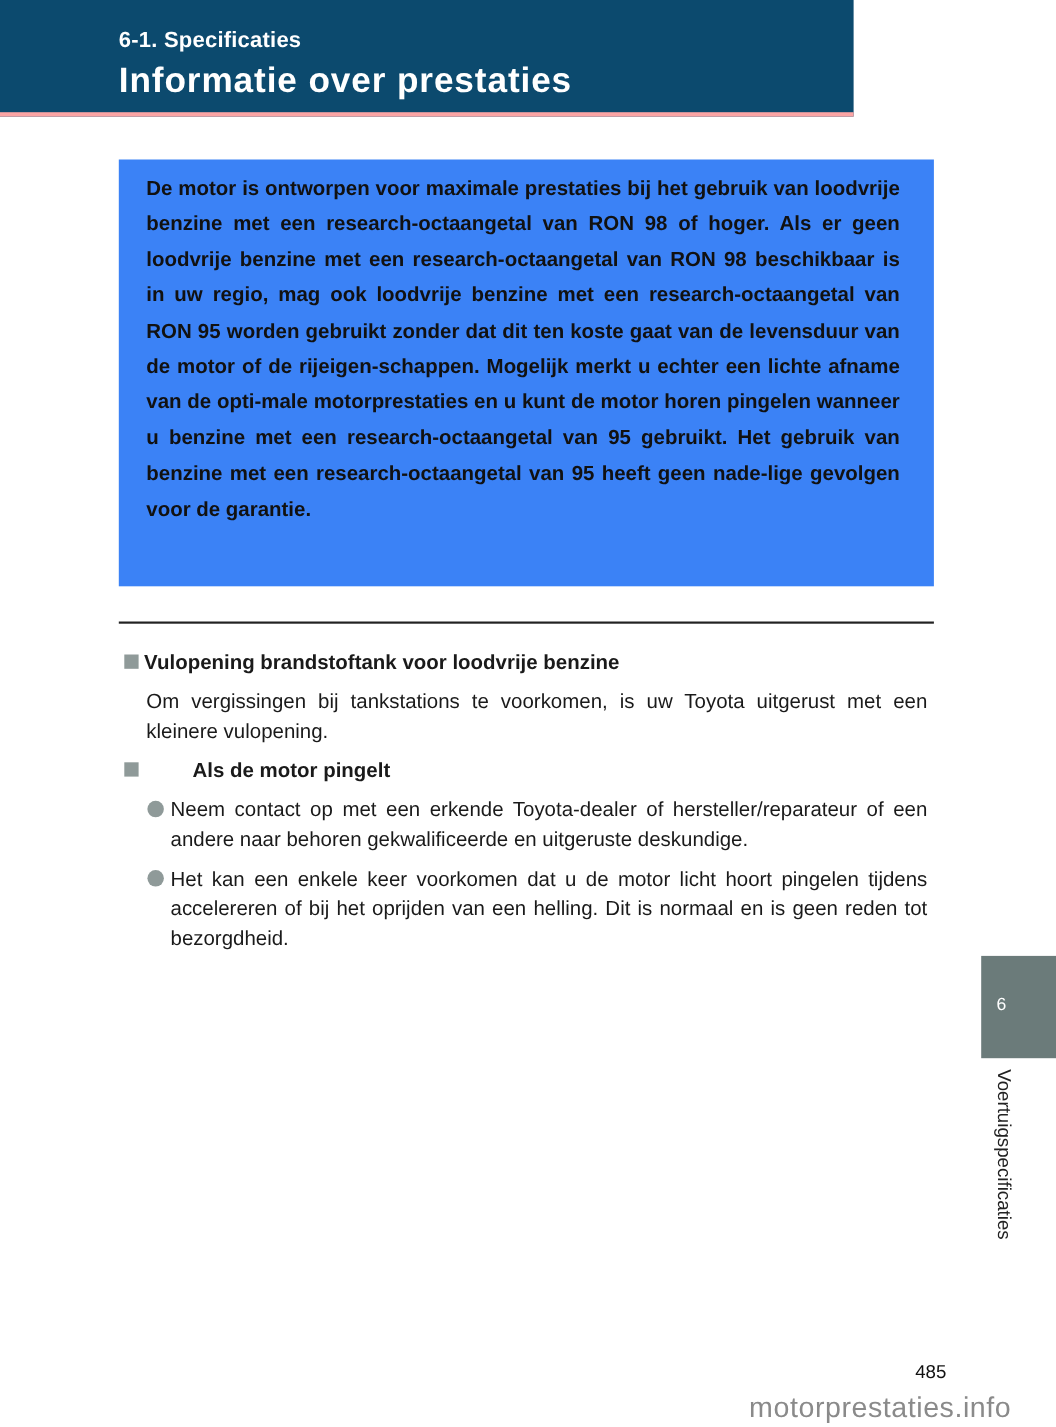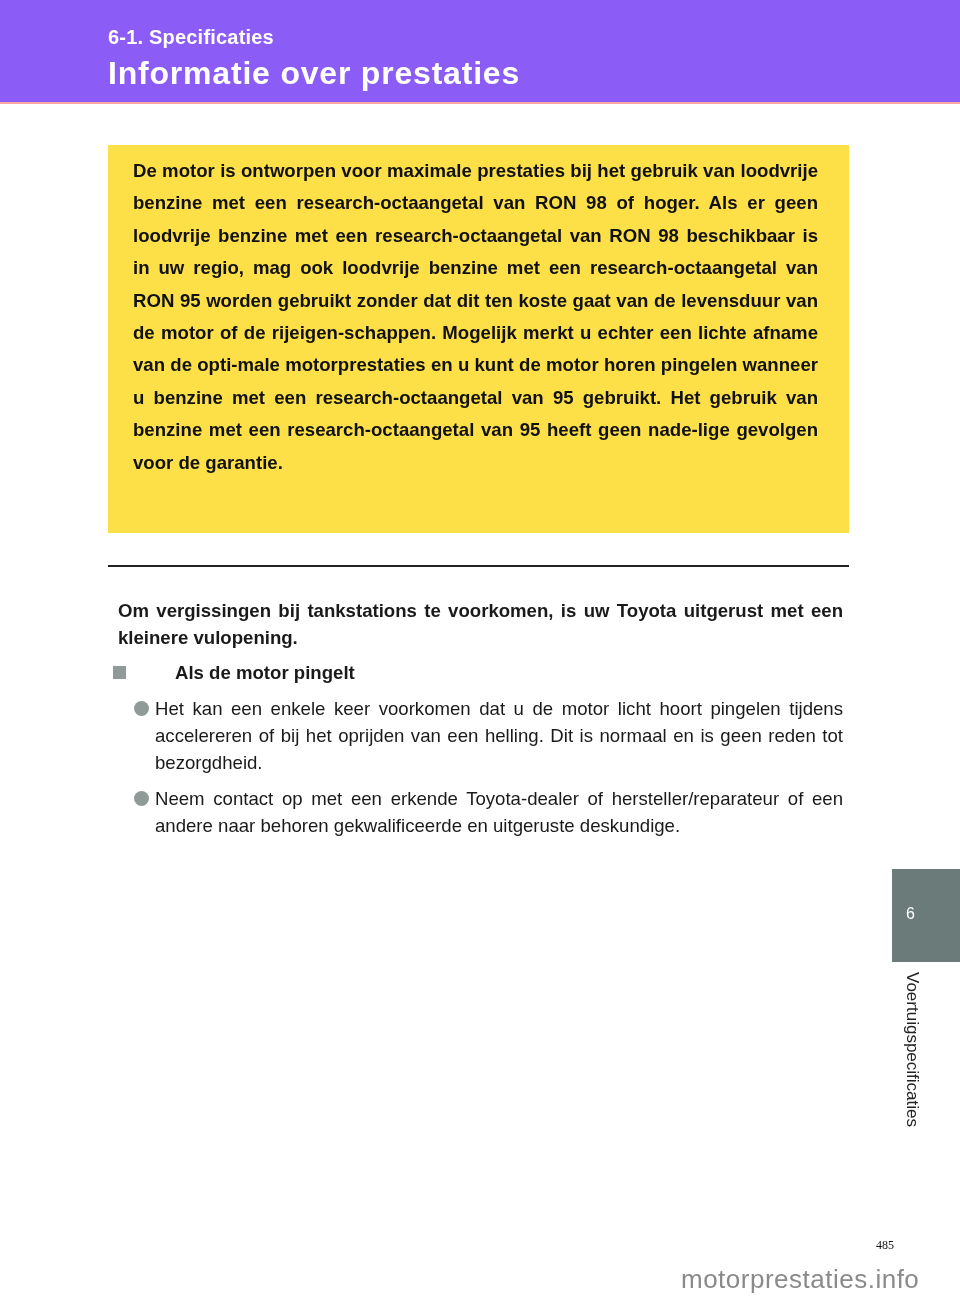--- a/index.html
+++ b/index.html
@@ -1,68 +1,72 @@
 <!DOCTYPE html>
 <html><head>
 <meta charset="utf-8">
 <style>
   html, body { margin:0; padding:0; }
   body { width:960px; height:1297px; position:relative; background:#ffffff; overflow:hidden;
          font-family:"Liberation Sans", sans-serif; color:#1a1a1a; }
-  .header { position:absolute; left:0; top:0; width:960px; height:102px; background:#8b5cf6;
-            border-bottom:2px solid #fca5a5; }
+  .header { position:absolute; left:0; top:0; width:776px; height:102px; background:#0c4a6e;
+            border-bottom:4px solid #fca5a5; }
   .section-num { position:absolute; left:108px; top:26px; font-size:20px; font-weight:bold; color:#ffffff; letter-spacing:0.2px; }
   .page-title { position:absolute; left:108px; top:55px; font-size:32px; font-weight:bold; color:#ffffff; letter-spacing:0.8px; }
-  .info-box { position:absolute; left:108px; top:145px; width:741px; height:388px; background:#fde047; }
+  .info-box { position:absolute; left:108px; top:145px; width:741px; height:388px; background:#3b82f6; }
   .info-text { position:absolute; left:25px; top:10px; width:685px; font-size:18.6px; font-weight:bold;
                line-height:32.4px; text-align:justify; color:#111; }
   .divider { position:absolute; left:108px; top:565px; width:741px; height:2px; background:#222; }
   .content { position:absolute; left:113px; top:588px; width:730px; font-size:18.6px; line-height:27px; color:#1a1a1a; }
   .heading { font-weight:bold; display:flex; align-items:center; }
   .sq { display:inline-block; width:13px; height:13px; background:#8f9a99; margin-right:5px; flex:none; }
-  .para { margin-left:5px; text-align:justify; margin-top:9px;font-weight:bold; }
+  .para { margin-left:20px; text-align:justify; margin-top:9px; }
   .h2 { margin-top:8px;gap:44px; }
   .bullet { position:relative; margin-left:20px; padding-left:22px; margin-top:9px; text-align:justify; }
   .dot { position:absolute; left:1px; top:6px; width:15px; height:15px; border-radius:50%; background:#8f9a99; }
   .side-tab { position:absolute; left:892px; top:869px; width:68px; height:93px; background:#6b7b7a; }
   .side-num { position:absolute; left:14px; top:36px; font-size:16px; color:#ffffff; }
   .side-label { position:absolute; left:892px; top:972px; width:40px; height:190px; }
   .side-label span { position:absolute; left:30px; top:0; transform-origin:0 0; transform:rotate(90deg);
                      font-size:17px; color:#222; white-space:nowrap; }
-  .page-no { position:absolute; left:876px; top:1238px; font-size:12px; color:#111;font-family:Liberation Serif, serif; }
+  .page-no { position:absolute; left:832px; top:1238px; font-size:17px; color:#111; }
   .watermark { position:absolute; left:681px; top:1264px; font-size:26px; color:#8a8a8a; letter-spacing:0.5px; }
 </style>
 </head>
 <body>
 
 <div class="header">
   <div class="section-num">6-1. Specificaties</div>
   <div class="page-title">Informatie over prestaties</div>
 </div>
 
 <div class="info-box">
   <div class="info-text">De motor is ontworpen voor maximale prestaties bij het gebruik van loodvrije benzine met een research-octaangetal van RON 98 of hoger. Als er geen loodvrije benzine met een research-octaangetal van RON 98 beschikbaar is in uw regio, mag ook loodvrije benzine met een research-octaangetal van RON 95 worden gebruikt zonder dat dit ten koste gaat van de levensduur van de motor of de rijeigen-schappen. Mogelijk merkt u echter een lichte afname van de opti-male motorprestaties en u kunt de motor horen pingelen wanneer u benzine met een research-octaangetal van 95 gebruikt. Het gebruik van benzine met een research-octaangetal van 95 heeft geen nade-lige gevolgen voor de garantie.</div>
 </div>
 
 <div class="divider"></div>
 
 <div class="content">
+  <div class="heading">
+    <span class="sq"></span>
+    <span>Vulopening brandstoftank voor loodvrije benzine</span>
+  </div>
   <div class="para">Om vergissingen bij tankstations te voorkomen, is uw Toyota uitgerust met een kleinere vulopening.</div>
 
   <div class="heading h2">
     <span class="sq"></span>
     <span>Als de motor pingelt</span>
   </div>
   <div class="bullet">
     <span class="dot"></span>
-    <span>Het kan een enkele keer voorkomen dat u de motor licht hoort pingelen tijdens accelereren of bij het oprijden van een helling. Dit is normaal en is geen reden tot bezorgdheid.</span>
+    <span>Neem contact op met een erkende Toyota-dealer of hersteller/reparateur of een andere naar behoren gekwalificeerde en uitgeruste deskundige.</span>
   </div>
   <div class="bullet">
     <span class="dot"></span>
-    <span>Neem contact op met een erkende Toyota-dealer of hersteller/reparateur of een andere naar behoren gekwalificeerde en uitgeruste deskundige.</span>
+    <span>Het kan een enkele keer voorkomen dat u de motor licht hoort pingelen tijdens accelereren of bij het oprijden van een helling. Dit is normaal en is geen reden tot bezorgdheid.</span>
   </div>
 </div>
 
 <div class="side-tab">
   <span class="side-num">6</span>
 </div>
 <div class="side-label">
   <span>Voertuigspecificaties</span>
 </div>
 

